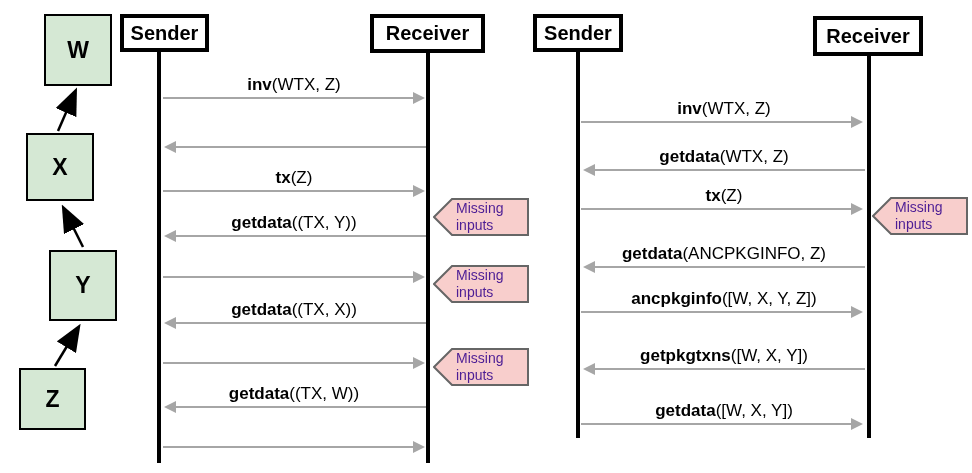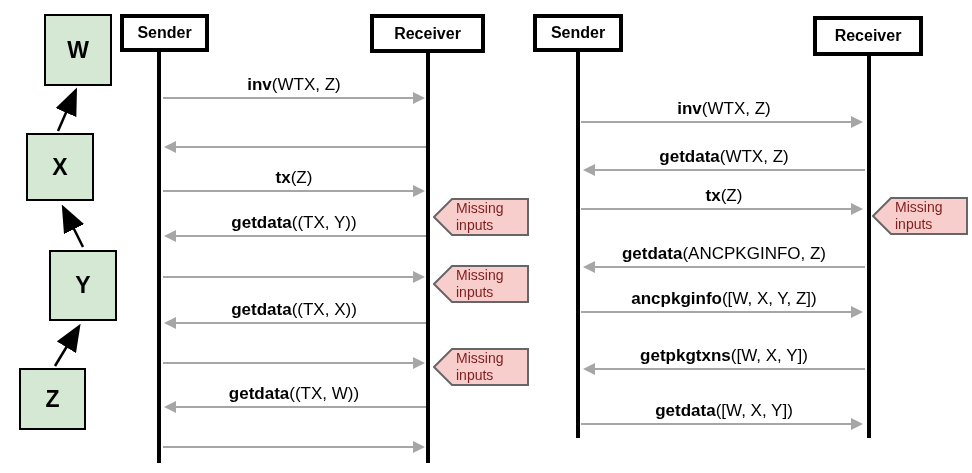--- a/index.html
+++ b/index.html
@@ -29,21 +29,21 @@
     display: flex; align-items: center; justify-content: center;
     font-weight: 700; font-size: 23px;
   }
 
   
   .actor {
     position: absolute;
     background: #fff;
     border: 4px solid #000;
     display: flex; align-items: center; justify-content: center;
-    font-weight: 700; font-size: 16px;
+    font-weight: 700; font-size: 20px;
     z-index: 3;
   }
   .lifeline { position: absolute; width: 4px; background: #000; z-index: 1; }
 
   
   .m-label {
     position: absolute; height: 20px; line-height: 20px;
     font-size: 17px; text-align: center; white-space: nowrap; z-index: 2;
   }
   .m-label b { font-weight: 700; }
@@ -65,21 +65,21 @@
     border-right: 12px solid var(--arrow);
     border-top: 6px solid transparent; border-bottom: 6px solid transparent;
   }
 
   
   .callout { position: absolute; width: 96px; height: 38px; z-index: 4; }
   .callout svg { position: absolute; left: 0; top: 0; }
   .callout polygon { fill: var(--pink); stroke: var(--pink-border); stroke-width: 2; }
   .callout-text {
     position: absolute; left: 23px; top: 2px; width: 68px;
-    font-size: 14px; line-height: 17px; color: #7f1d1d;
+    font-size: 14px; line-height: 17px; color: #4c1d95;
   }
 </style>
 </head>
 <body>
 
 <div class="canvas">
 
   <svg class="chain-arrows" width="160" height="473" viewBox="0 0 160 473">
     <defs>
       <marker id="ah" markerWidth="11" markerHeight="9" refX="9" refY="4.5" orient="auto">

